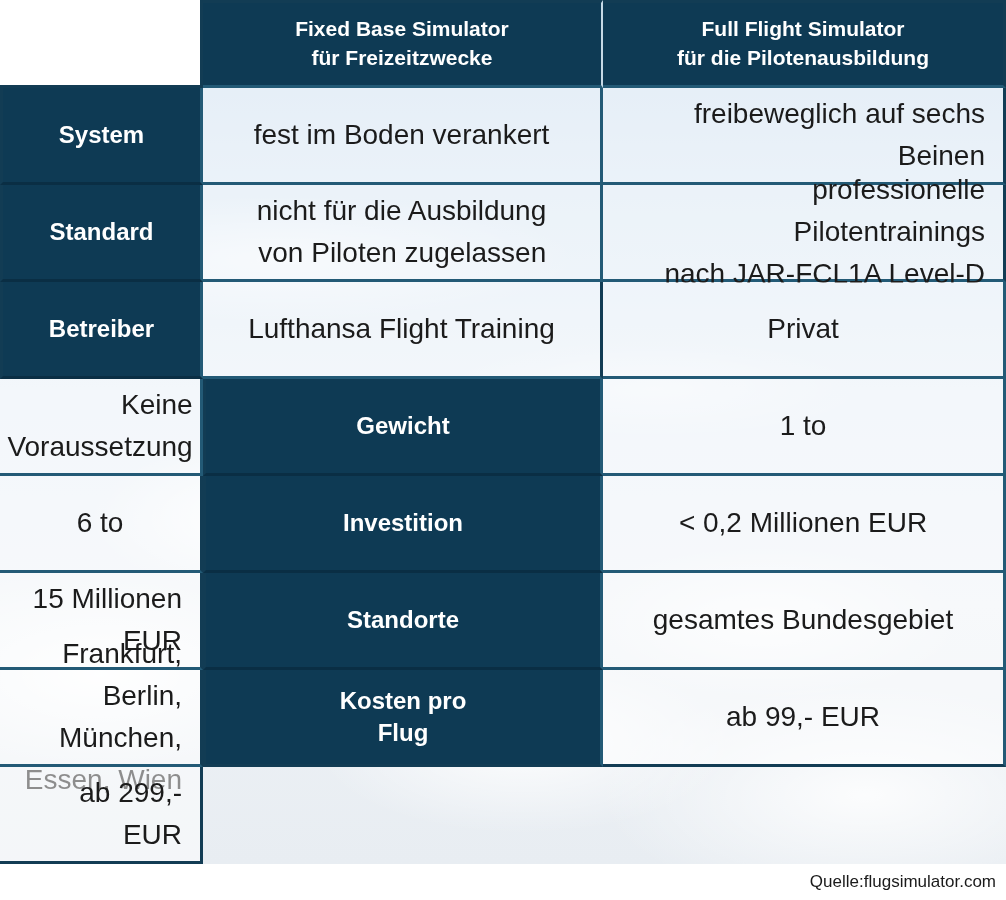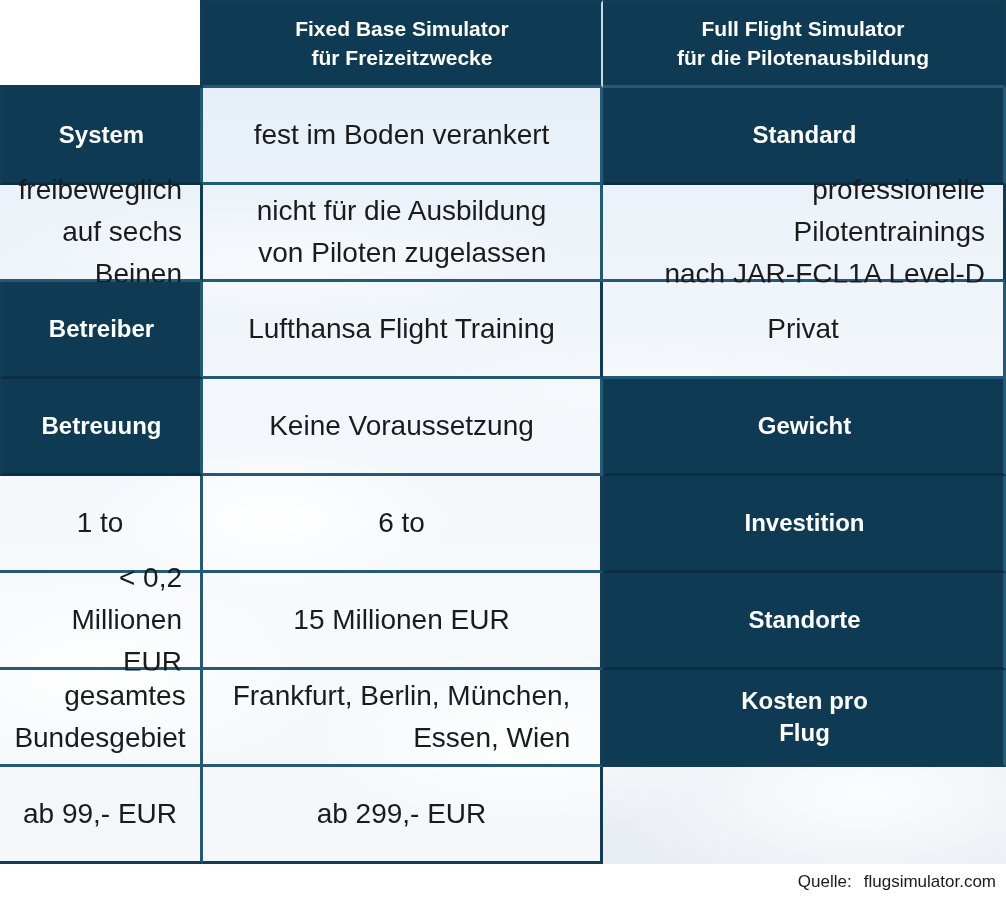--- a/index.html
+++ b/index.html
@@ -69,50 +69,49 @@
   }
   .val.c2{border-right:3px solid var(--outer);}
   .val.lastrow{border-bottom:3px solid var(--outer);}
 
   .footer{
     position:absolute;top:864px;left:0;width:1006px;height:36px;
     background:#ffffff;box-sizing:border-box;
     display:flex;align-items:center;justify-content:flex-end;
     padding-right:10px;font-size:17px;color:#1a1a1a;
   }
-  .footer .lbl{margin-right:12px;}
+  .footer .lbl{}
 </style>
 </head>
 <body>
 
 <div class="canvas">
   <div class="sky"></div>
 
   <div class="grid">
     <div class="cell corner"></div>
     <div class="cell head h1">Fixed Base Simulator
 für Freizeitzwecke</div>
     <div class="cell head h2">Full Flight Simulator
 für die Pilotenausbildung</div>
 
     <div class="cell rowlab">System</div>
     <div class="cell val c1">fest im Boden verankert</div>
+    <div class="cell val c2">freibeweglich auf sechs Beinen</div>
+
     <div class="cell rowlab">Standard</div>
-
-    <div class="cell val c2">freibeweglich auf sechs Beinen</div>
     <div class="cell val c1">nicht für die Ausbildung
 von Piloten zugelassen</div>
     <div class="cell val c2">professionelle Pilotentrainings
 nach JAR-FCL1A Level-D</div>
 
     <div class="cell rowlab">Betreiber</div>
     <div class="cell val c2">Lufthansa Flight Training</div>
     <div class="cell val c1">Privat</div>
 
-    <div class="cell rowlab">Betreuung</div>
     <div class="cell val c1">Keine Voraussetzung</div>
 
     <div class="cell rowlab">Gewicht</div>
     <div class="cell val c1">1 to</div>
     <div class="cell val c2">6 to</div>
 
     <div class="cell rowlab">Investition</div>
     <div class="cell val c1">&lt; 0,2 Millionen EUR</div>
     <div class="cell val c2">15 Millionen EUR</div>
 

